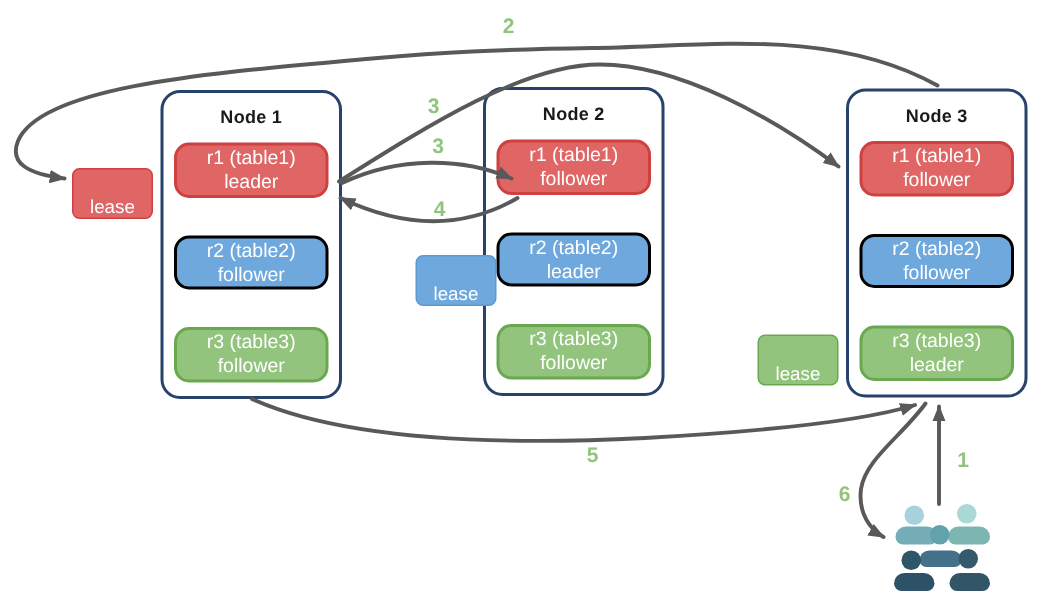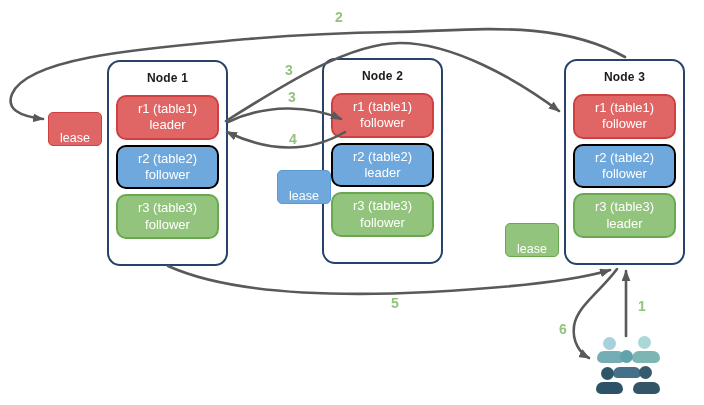--- a/index.html
+++ b/index.html
@@ -11,21 +11,21 @@
   .node{
     position:absolute;width:121px;height:206px;background:#ffffff;
     border:2px solid #27436b;border-radius:13px;box-sizing:border-box;z-index:1;
     display:flex;flex-direction:column;align-items:stretch;padding:9px 7px 10px 7px;
   }
   .node-title{
     text-align:center;font-size:12px;font-weight:bold;color:#1a1a1a;
     margin-bottom:10px;letter-spacing:.2px;
   }
   .replica{
-    height:47px;border-radius:10px;box-sizing:border-box;margin-bottom:5px;
+    height:47px;border-radius:10px;box-sizing:border-box;margin-bottom:25px;
     display:flex;flex-direction:column;align-items:center;justify-content:center;
     color:#ffffff;font-size:13px;line-height:1.25;text-align:center;
   }
   .replica:last-child{margin-bottom:15px;}
   .replica.red{background:#e06666;border:2px solid #cf4040;}
   .replica.blue{background:#6fa8dc;border:2px solid #000000;}
   .replica.green{background:#93c47d;border:2px solid #6aa84f;}
   
   svg.arrows{position:absolute;left:0;top:0;z-index:2;pointer-events:none;}
   

